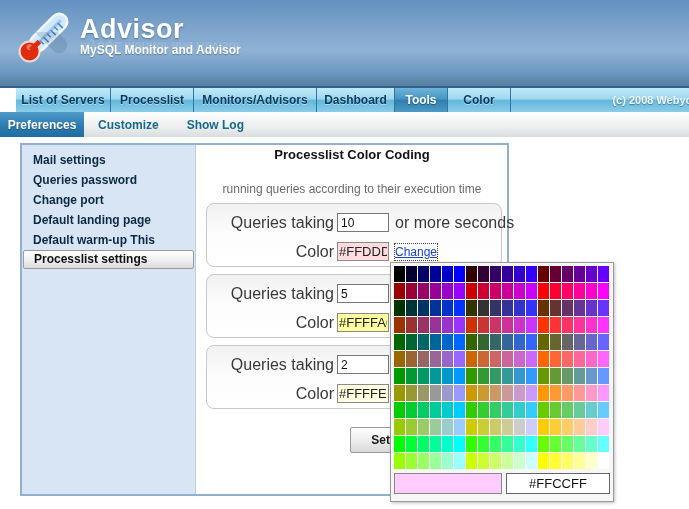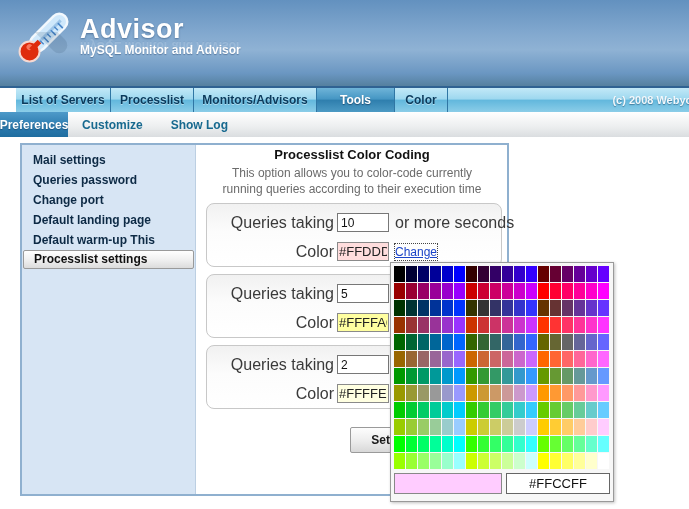--- a/index.html
+++ b/index.html
@@ -49,21 +49,21 @@
   
   .subnav {
     position:absolute; left:0; top:112px; width:689px; height:25px; display:flex; align-items:center;
     background:linear-gradient(180deg,#ffffff 0%,#eceeef 60%,#dadde0 100%);
   }
   .subnav-tab {
     height:25px; display:flex; align-items:center; justify-content:center;
     font-size:12px; font-weight:bold; color:#17698f; cursor:pointer; padding:0 14px;
   }
   .subnav-tab.active {
-    width:68px; padding:0;
+    width:84px; padding:0;
     background:linear-gradient(180deg,#4e9ac9 0%,#2d7cb0 55%,#1f6da0 100%);
     color:#ffffff; text-shadow:0 1px 1px rgba(0,30,60,.4);
   }
 
   
   .panel {
     position:absolute; left:20px; top:143px; width:489px; height:353px;
     border:2px solid #8fb0cf; background:#ffffff; display:flex;
   }
   .sidebar {
@@ -173,20 +173,21 @@
     </div>
     <div class="logo-reflection">
       <div class="tagline">MySQL Monitor and Advisor</div>
     </div>
   </div>
 
   <div class="navbar">
     <div class="nav-tab">List of Servers</div>
     <div class="nav-tab">Processlist</div>
     <div class="nav-tab">Monitors/Advisors</div>
+    <div class="nav-tab">Dashboard</div>
     <div class="nav-tab active">Tools</div>
     <div class="nav-tab">Color</div>
     <div class="nav-copyright">(c) 2008 Webyog</div>
   </div>
 
   <div class="subnav">
     <div class="subnav-tab active">Preferences</div>
     <div class="subnav-tab">Customize</div>
     <div class="subnav-tab">Show Log</div>
   </div>
@@ -196,21 +197,20 @@
       <div class="sidebar-item">Mail settings</div>
       <div class="sidebar-item">Queries password</div>
       <div class="sidebar-item">Change port</div>
       <div class="sidebar-item">Default landing page</div>
       <div class="sidebar-item">Default warm-up This</div>
       <div class="sidebar-item selected">Processlist settings</div>
     </div>
   </div>
 
   <div class="content-title">Processlist Color Coding</div>
-  <div class="content-desc" style="top:166px;">This option allows you to color-code currently</div>
   <div class="content-desc" style="top:182px;">running queries according to their execution time</div>
 
   <div class="group-box" style="top:203px;">
     <div class="g-label" style="top:10px;">Queries taking</div>
     <input class="g-input" style="top: 9px;" type="text" value="10">
     <div class="g-suffix" style="top:10px;">or more seconds</div>
     <div class="g-label" style="top:39px;">Color</div>
     <input class="g-color-input" style="top: 38px; background: rgb(255, 221, 221);" type="text" value="#FFDDD">
     <a class="change-link focused" style="top:40px;">Change</a>
   </div>

